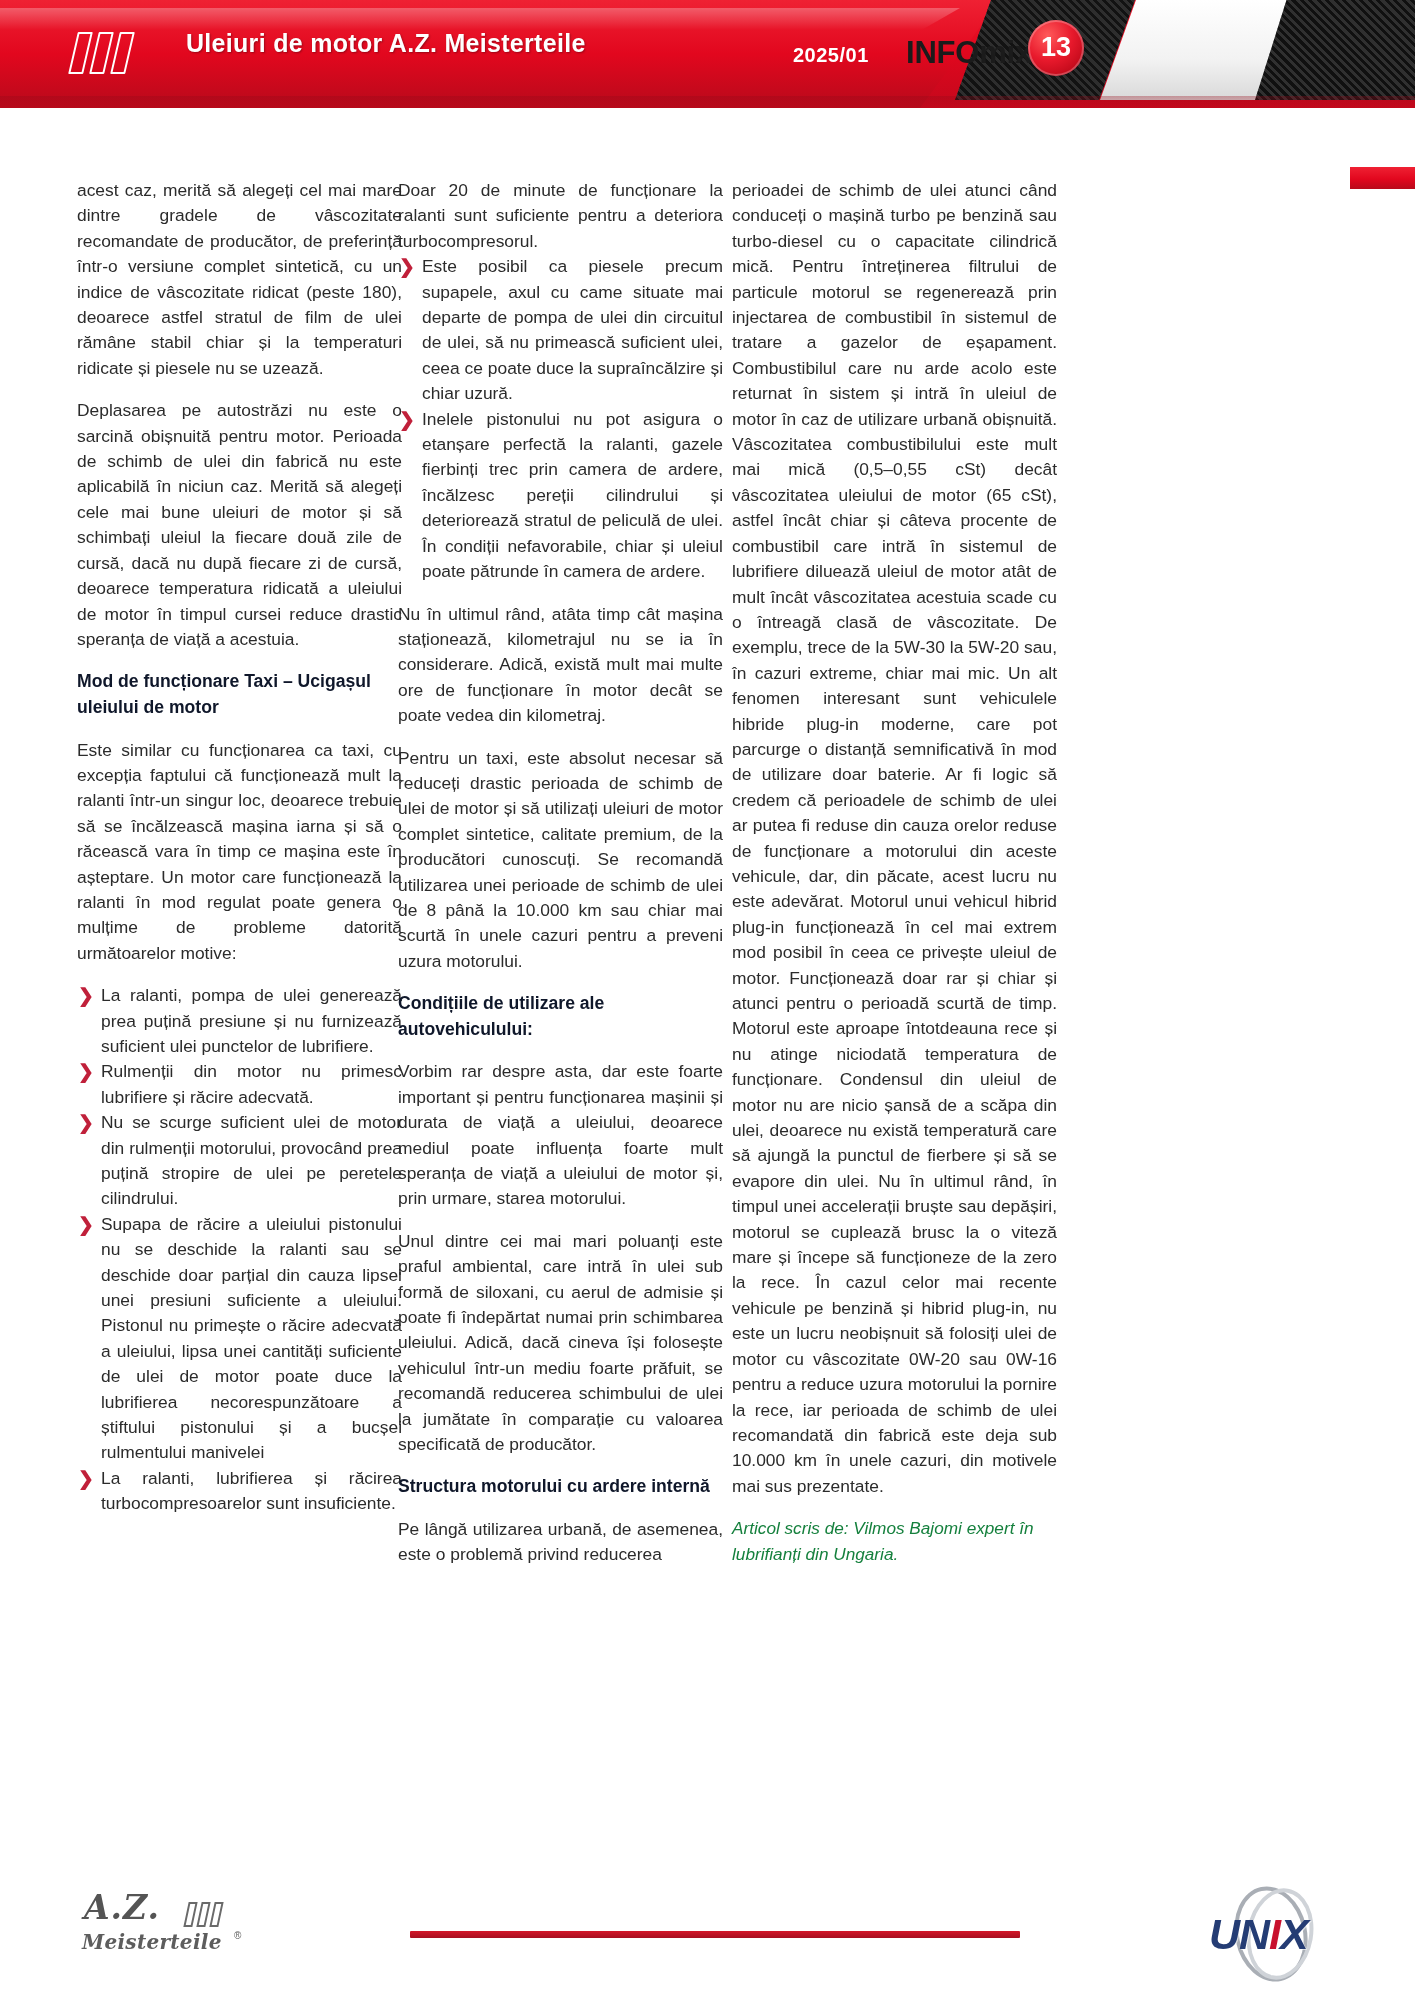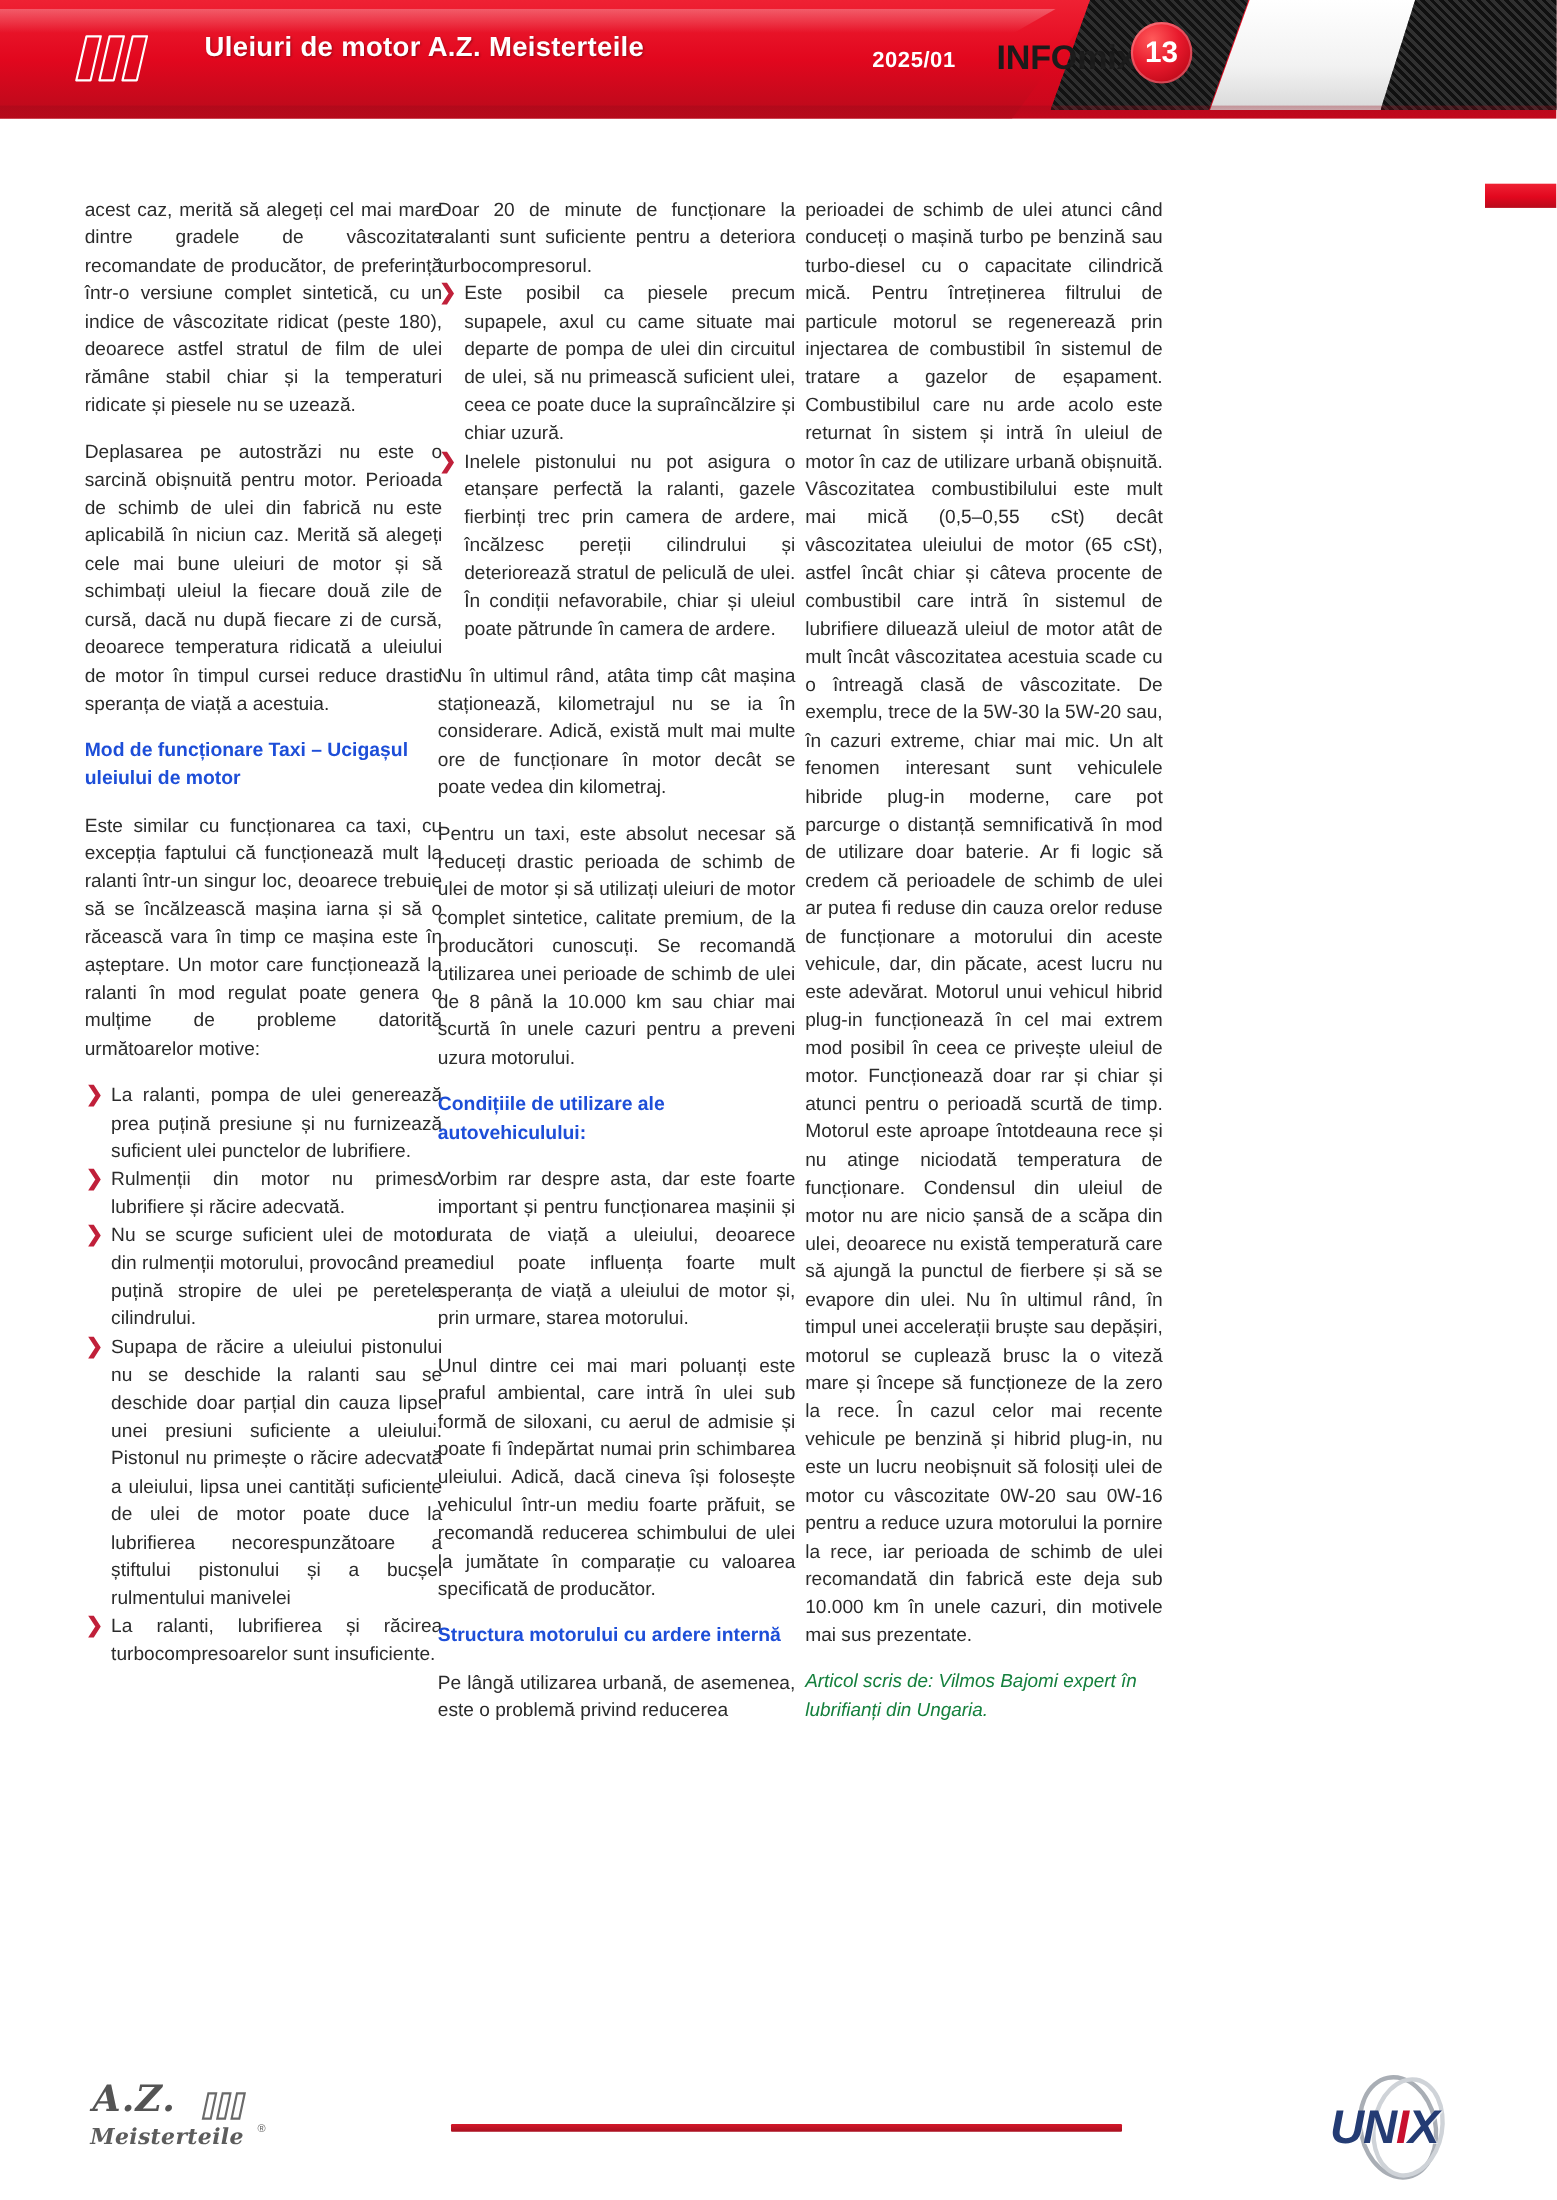--- a/index.html
+++ b/index.html
@@ -175,21 +175,21 @@
     text-align: justify;
     hyphens: manual;
   }
   p.body.tight { margin-bottom: 0; }
 
   h3.red-head {
     margin: 0 0 17px 0;
     font-size: 17.6px;
     line-height: 25.6px;
     font-weight: bold;
-    color: #1d4ed8;
+    color: #0f172a;
     text-align: left;
   }
 
   ul.chev {
     list-style: none;
     margin: 0;
     padding: 0;
   }
   ul.chev li {
     position: relative;

